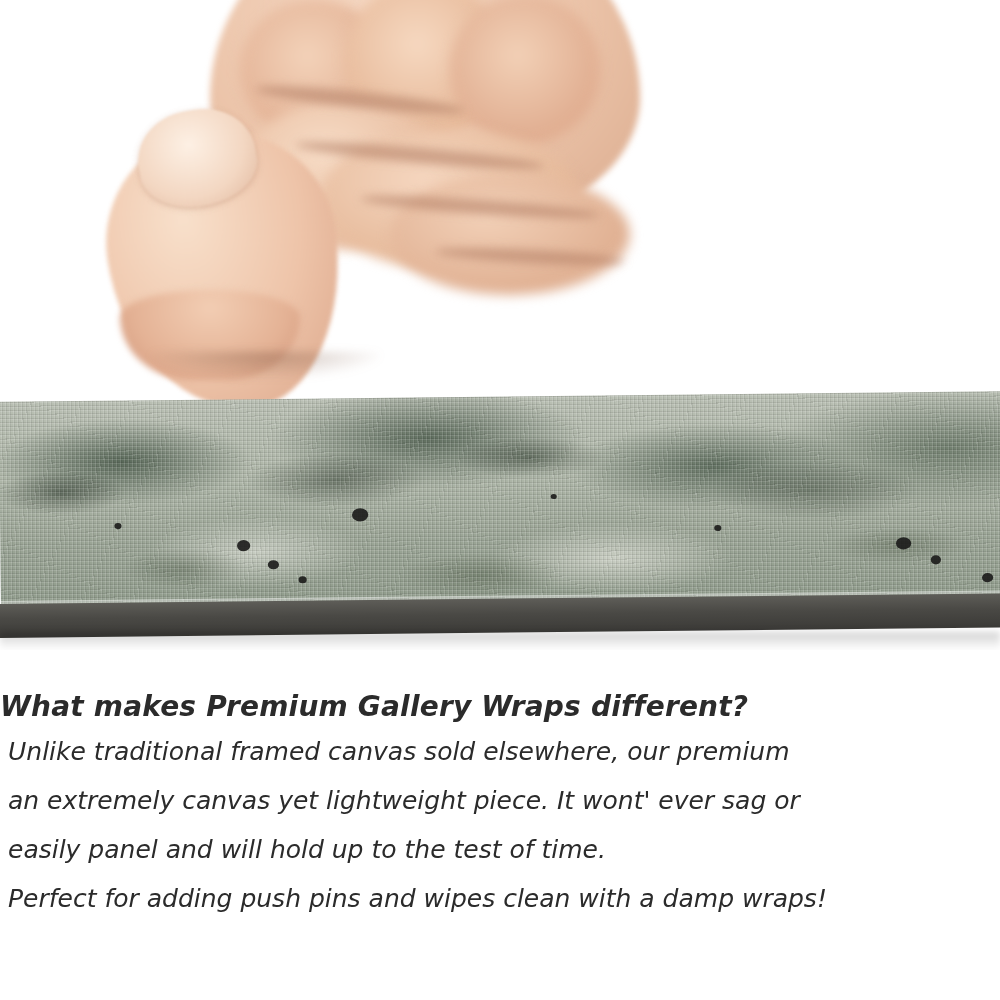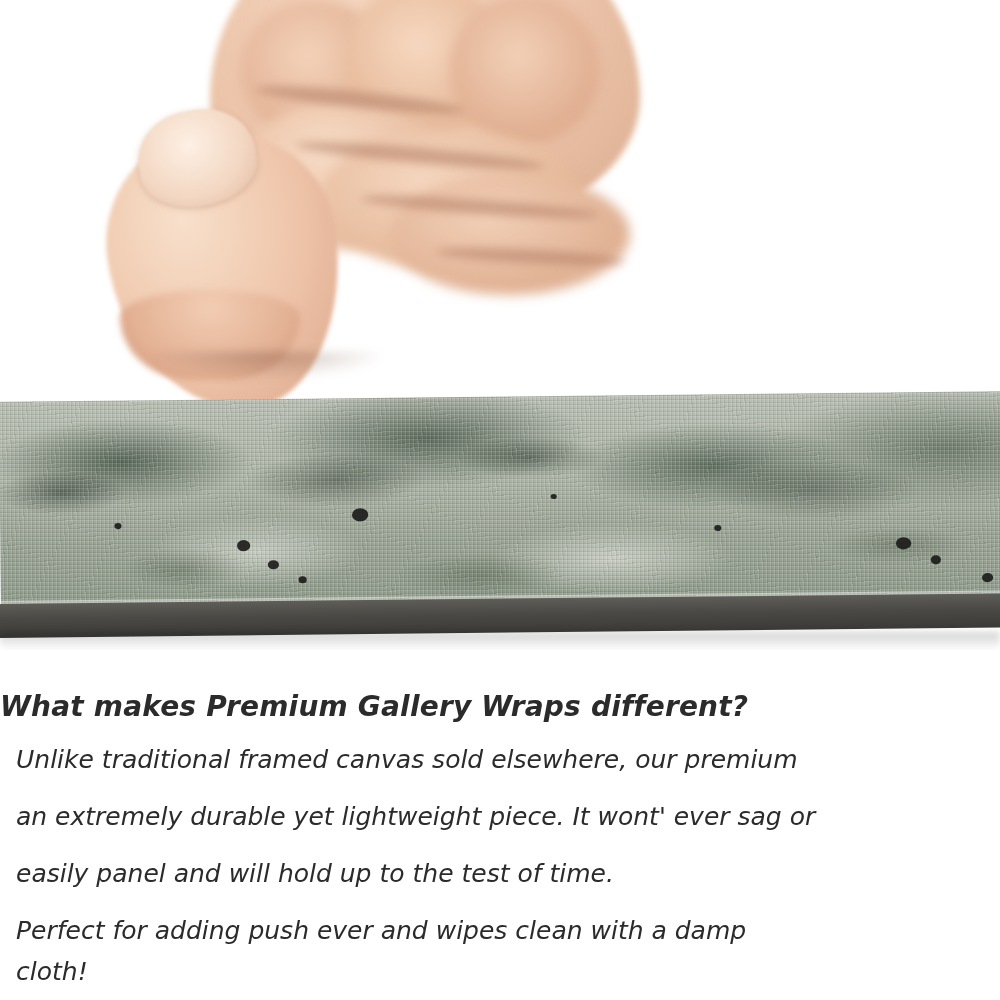--- a/index.html
+++ b/index.html
@@ -223,21 +223,21 @@
     font-family: "DejaVu Sans", sans-serif;
     font-style: italic;
   }
   .caption h2 {
     margin: 0 0 6px 0;
     font-size: 28px;
     font-weight: 700;
     letter-spacing: 0.2px;
   }
   .caption p {
-    margin: 16px;
+    margin: 8px;
     font-size: 25px;
     line-height: 41px;
     font-weight: 400;
   }
   .caption .last {
     margin-top: 6px;
   }
 </style>
 </head>
 <body>
@@ -280,18 +280,18 @@
     </div>
 
     <div class="strip-side-hl"></div>
     <div class="strip-side"></div>
     <div class="strip-shadow"></div>
   </div>
 
   <div class="caption">
     <h2>What makes Premium Gallery Wraps different?</h2>
     <p>Unlike traditional framed canvas sold elsewhere, our premium</p>
-    <p>an extremely durable yet lightweight piece. It wont' ever sag or</p>
+    <p>an extremely canvas yet lightweight piece. It wont' ever sag or</p>
     <p>easily panel and will hold up to the test of time.</p>
-    <p class="last">Perfect for adding push ever and wipes clean with a damp cloth!</p>
+    <p class="last">Perfect for adding push pins and wipes clean with a damp wraps!</p>
   </div>
 
 </div>
 
 </body></html>

